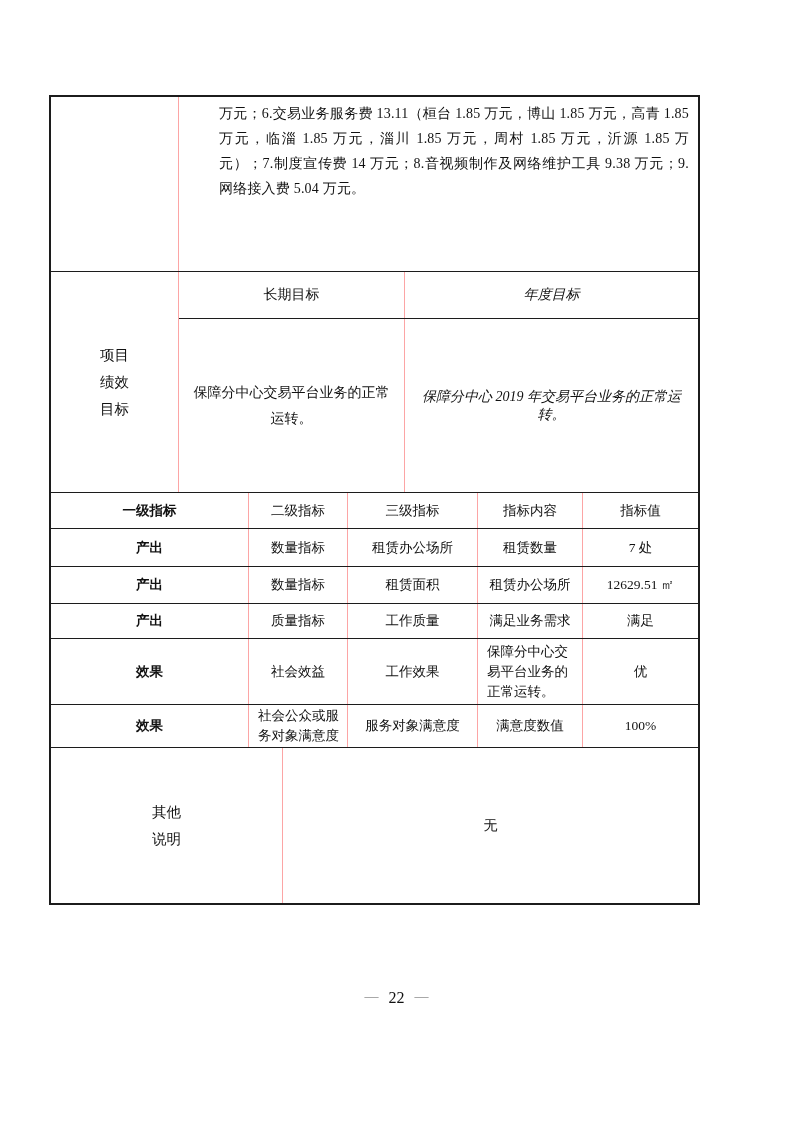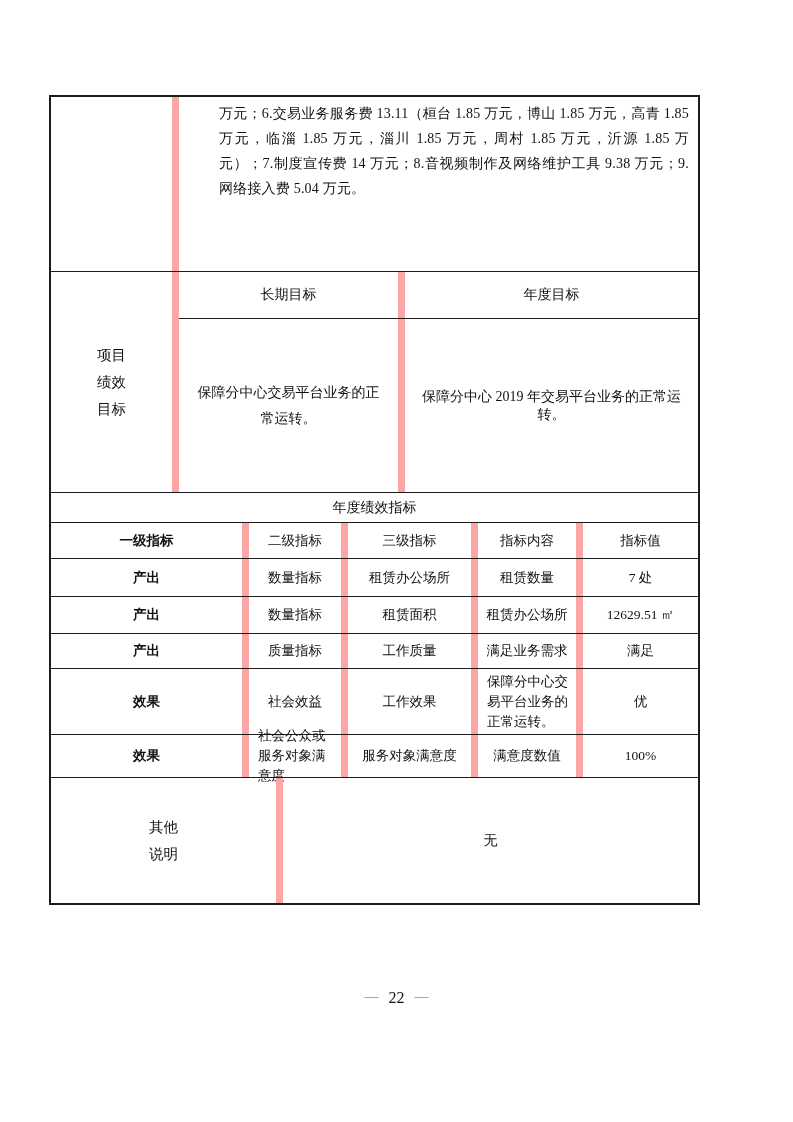--- a/index.html
+++ b/index.html
@@ -20,21 +20,21 @@
     height: 810px;
     border: 2px solid #1c1c1c;
     box-sizing: border-box;
     display: flex;
     flex-direction: column;
     background: #ffffff;
   }
   .trow { display: flex; border-bottom: 1px solid #1c1c1c; box-sizing: border-box; flex-shrink: 0; }
   .trow:last-child { border-bottom: none; }
   .cell { box-sizing: border-box; }
-  .vline { border-right: 7px solid #fca5a5; }
+  .vline { border-right: 1px solid #fca5a5; }
 
   
   .s1 { height: 175px; gap: 29px; }
   .s1 .stub { width: 128px; flex-shrink: 0; }
   .s1 .para {
     flex: 1;
     padding: 4px 9px 0 11px;
     font-size: 14px;
     line-height: 25px;
     text-align: justify;
@@ -46,21 +46,21 @@
   .s2 .stub {
     width: 128px; flex-shrink: 0;
     display: flex; align-items: center; justify-content: center;
     white-space: pre-line; text-align: center;
     font-size: 14.5px; line-height: 27px;
   }
   .goals { flex: 1; display: flex; flex-direction: column; }
   .goals-head { height: 47px; display: flex; border-bottom: 1px solid #1c1c1c; box-sizing: border-box; flex-shrink: 0; }
   .gcell { display: flex; align-items: center; justify-content: center; text-align: center; font-size: 14px; box-sizing: border-box; }
   .gl { width: 226px; flex-shrink: 0; }
-  .gr { flex: 1; }
+  .gr { flex: 1; font-style: italic; }
   .goals-body { flex: 1; display: flex; }
   .goals-body .gl { line-height: 26px; padding: 0 14px; }
   .goals-body .gr { padding: 0 4px; }
 
   
   .banner { height: 30px; display: flex; align-items: center; justify-content: center; font-size: 14px; }
 
   
   .ihead { height: 36px; }
   .icell {
@@ -121,21 +121,20 @@
           <div class="gcell gl vline">长期目标</div>
           <div class="gcell gr">年度目标</div>
         </div>
         <div class="goals-body">
           <div class="gcell gl vline">保障分中心交易平台业务的正常运转。</div>
           <div class="gcell gr">保障分中心 2019 年交易平台业务的正常运转。</div>
         </div>
       </div>
     </div>
 
-    <div class="trow banner">年度绩效指标</div>
 
     <div class="trow ihead">
       <div class="icell c1 vline">一级指标</div>
       <div class="icell c2 vline">二级指标</div>
       <div class="icell c3 vline">三级指标</div>
       <div class="icell c4 vline">指标内容</div>
       <div class="icell c5">指标值</div>
     </div>
 
     <div class="trow r1">

